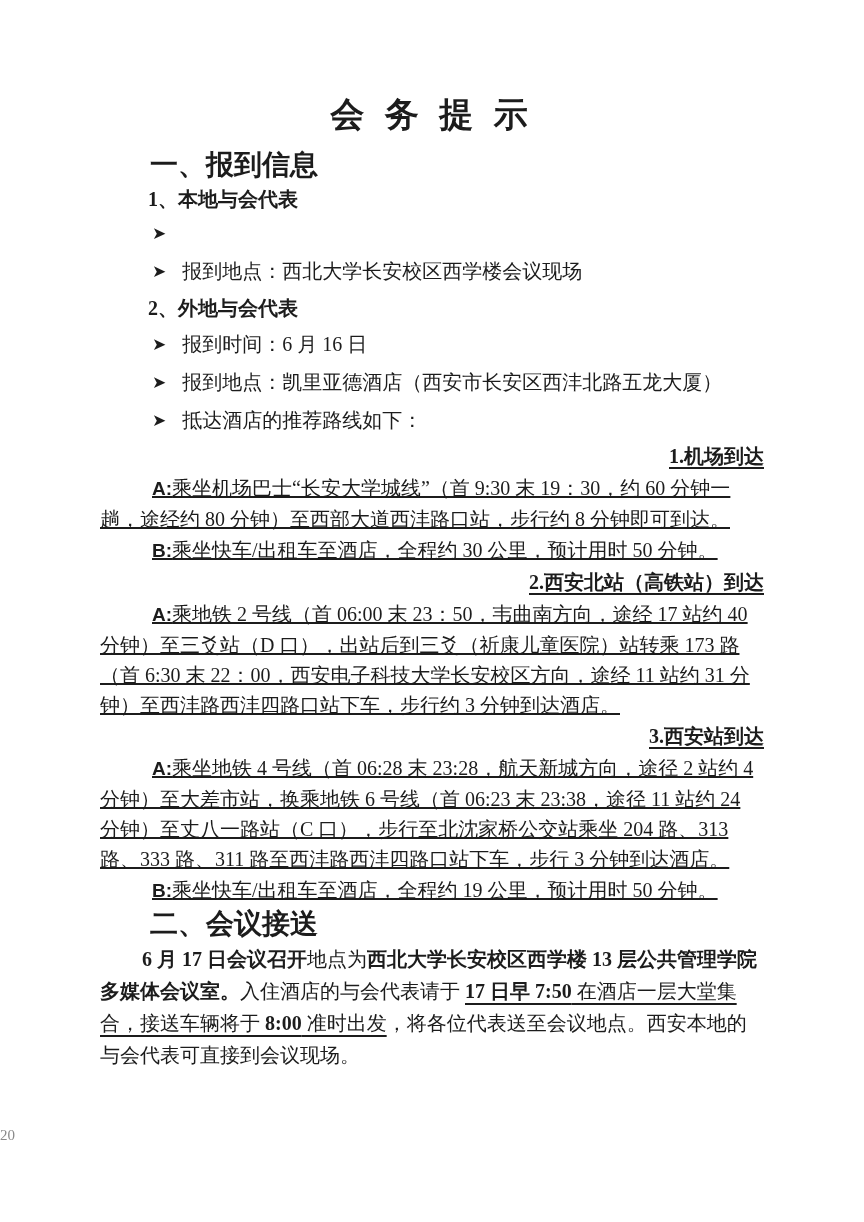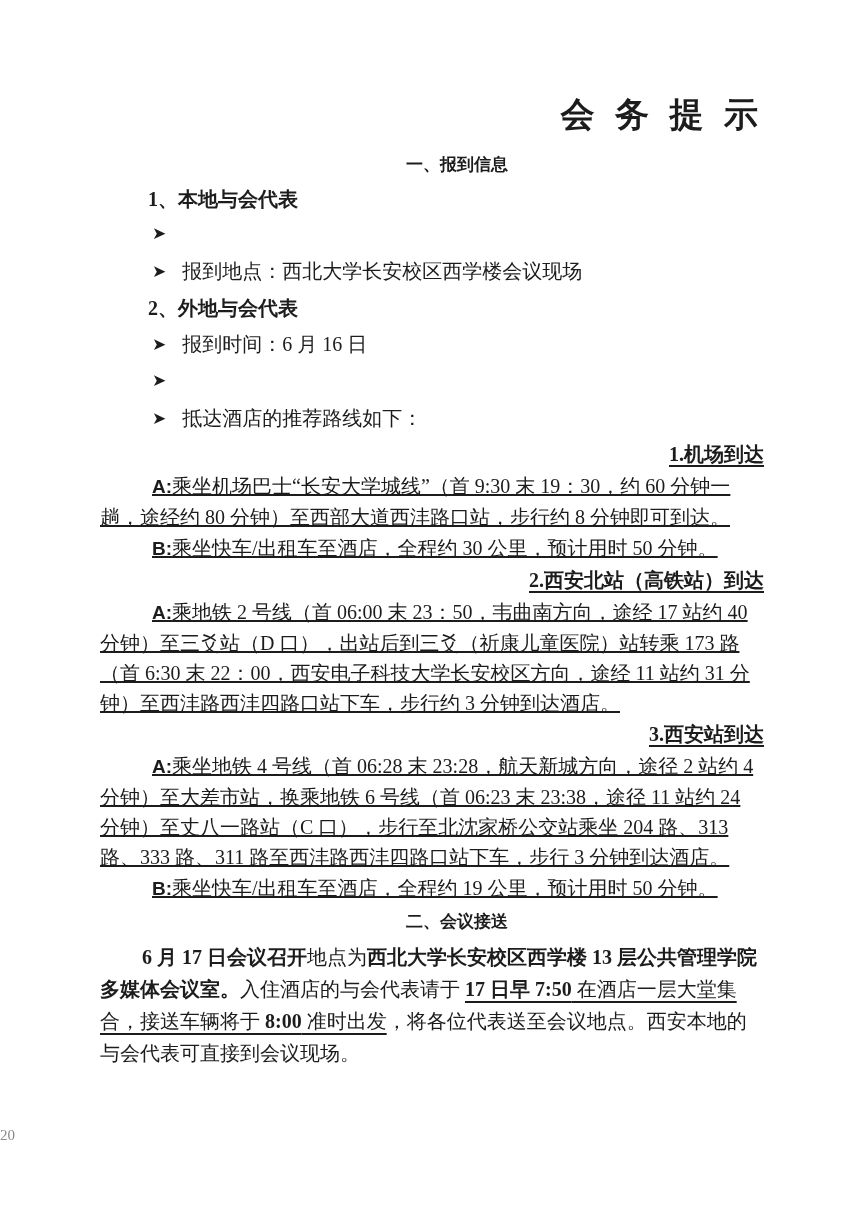--- a/index.html
+++ b/index.html
@@ -12,34 +12,33 @@
     color: #1c1c1c;
     font-family: "Liberation Serif", serif;
     overflow: hidden;
     box-sizing: border-box;
   }
   .content {
     padding: 92px 100px 0 100px;
     box-sizing: border-box;
   }
   .doc-title {
-    text-align: right;
+    text-align: center;
     font-size: 34px;
     font-weight: bold;
     letter-spacing: 6px;
     line-height: 46px;
     margin: 0 0 10px 0;
   }
   .sec-heading {
-    font-size: 17px;
+    font-size: 28px;
     font-weight: bold;
     line-height: 34px;
     padding-left: 50px;
     margin: 0;
-    text-align: center;
   }
   .sub-heading {
     font-size: 20px;
     font-weight: bold;
     line-height: 35px;
     padding-left: 48px;
     margin: 0;
   }
   .bullet {
     display: flex;
@@ -125,20 +124,21 @@
     </div>
 
     <p class="sub-heading">2、外地与会代表</p>
 
     <div class="bullet">
       <span class="arrow">➤</span>
       <span>报到时间：6 月 16 日</span>
     </div>
     <div class="bullet">
       <span class="arrow">➤</span>
+      <span>报到地点：凯里亚德酒店（西安市长安区西沣北路五龙大厦）</span>
     </div>
     <div class="bullet">
       <span class="arrow">➤</span>
       <span>抵达酒店的推荐路线如下：</span>
     </div>
 
     <p class="route-heading"><span class="rh-text">1.机场到达</span></p>
     <p class="opt"><span class="opt-prefix">A:</span><span>乘坐机场巴士“长安大学城线”（首 9:30 末 19：30，约 60 分钟一趟，途经约 80 分钟）至西部大道西沣路口站，步行约 8 分钟即可到达。</span></p>
     <p class="opt"><span class="opt-prefix">B:</span><span>乘坐快车/出租车至酒店，全程约 30 公里，预计用时 50 分钟。</span></p>
 

